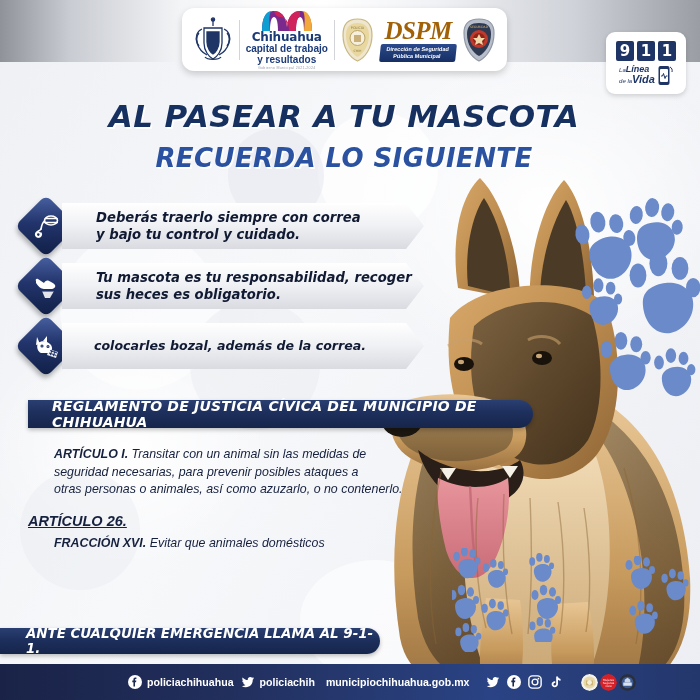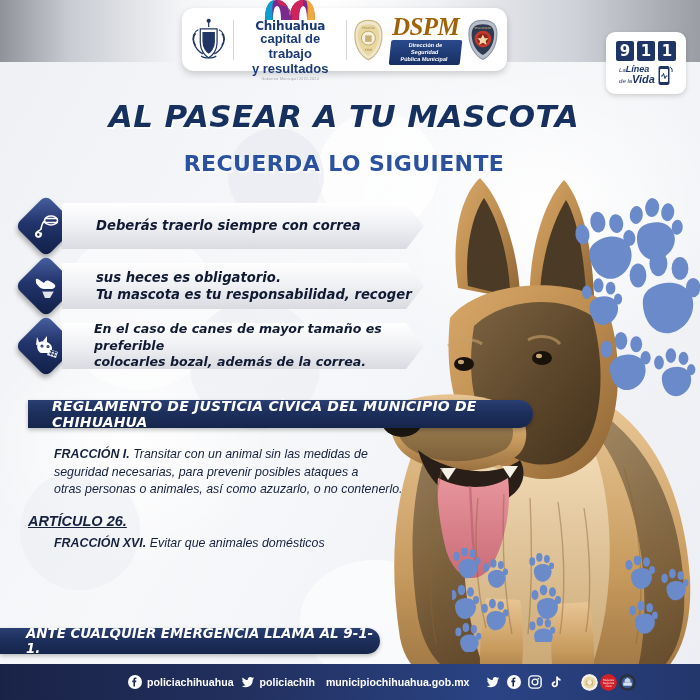--- a/index.html
+++ b/index.html
@@ -23,21 +23,21 @@
   .topbar{position:absolute;left:0;top:0;width:700px;height:62px;
     background:linear-gradient(90deg,#8f9298 0%,#c9ccd2 10%,#f4f5f7 26%,#ffffff 46%,#f1f2f5 62%,#cfd2d8 82%,#9a9da3 100%);}
   .logocard{position:absolute;left:182px;top:8px;width:325px;height:63px;background:#ffffff;
     border-radius:12px;box-shadow:0 3px 7px rgba(0,0,0,.18);
     display:flex;align-items:center;justify-content:center;gap:6px;padding:0 8px;box-sizing:border-box;}
   .divline{width:1px;height:40px;background:#d2d4da;}
   .crest{width:40px;height:46px;}
   .chihlogo{display:flex;flex-direction:column;align-items:center;line-height:1;}
   .chihArc{display:block;}
   .chihName{font-size:12px;font-weight:bold;color:#1b3a78;letter-spacing:-.2px;font-family:"DejaVu Sans",sans-serif;}
-  .chihSub{font-size:13px;font-weight:bold;color:#1b3a78;text-align:center;line-height:1.15;}
+  .chihSub{font-size:10px;font-weight:bold;color:#1b3a78;text-align:center;line-height:1.15;}
   .chihFoot{font-size:3.6px;color:#9aa0ac;letter-spacing:.3px;margin-top:1px;}
   .badgeGold{width:33px;height:44px;}
   .dspmBlock{display:flex;flex-direction:column;align-items:center;}
   .dspmWord{font-size:25px;font-weight:bold;font-style:italic;color:#a16207;letter-spacing:-.6px;line-height:1;
     font-family:Liberation Serif, serif;}
   .dspmRibbon{margin-top:1px;background:linear-gradient(180deg,#2b4a8c,#162f63);color:#fff;
     font-size:5.6px;font-weight:bold;line-height:1.25;padding:2px 8px 2px 6px;border-radius:2px;text-align:center;
     transform:skewX(-6deg);}
   .badgeRed{width:34px;height:44px;}
 
@@ -51,21 +51,21 @@
   .lineaWrap{display:flex;align-items:center;gap:2px;margin-top:3px;}
   .lineaTxt{display:flex;flex-direction:column;align-items:flex-start;line-height:.95;}
   .l1{font-size:9px;font-style:italic;font-weight:bold;color:#1f3566;}
   .l2{font-size:11px;font-style:italic;font-weight:bold;color:#1f3566;}
   .l1 em,.l2 em{font-size:6px;font-style:italic;font-weight:normal;}
 
   
   .title{position:absolute;left:0;top:98px;width:688px;text-align:center;}
   .t1{font-size:31px;font-weight:bold;font-style:italic;color:#16305f;letter-spacing:.4px;
     text-shadow:1.5px 1.5px 0 rgba(255,255,255,.9);font-family:"DejaVu Sans",sans-serif;}
-  .t2{font-size:22px;font-weight:bold;color:#2a52a0;letter-spacing:.4px;margin-top:17px;
+  .t2{font-size:26px;font-weight:bold;font-style:italic;color:#2a52a0;letter-spacing:.4px;margin-top:9px;
     text-shadow:1.5px 1.5px 0 rgba(255,255,255,.9);font-family:"DejaVu Sans",sans-serif;}
 
   
   .bullets{position:absolute;left:24px;top:200px;width:400px;}
   .bullet{position:relative;height:54px;margin-bottom:6px;}
   .diamond{position:absolute;left:0;top:4px;width:44px;height:44px;
     background:linear-gradient(135deg,#39508c 0%,#203böe 40%,#13224b 100%);
     background:linear-gradient(135deg,#4a63a4 0%,#22346c 45%,#101f45 100%);
     border-radius:7px;transform:rotate(45deg);box-shadow:2px 3px 5px rgba(0,0,0,.3);}
   .diamondIcon{position:absolute;left:8px;top:12px;width:28px;height:28px;}
@@ -456,35 +456,36 @@
           <path d="M12.5 9 C10 11 9.5 14 9 17"></path>
           <path d="M9 17 C8 19 5 19 4 21 C3 23 4.5 25 6.5 25 C8.5 25 10 23 9 21"></path>
           <path d="M13.5 6.5 L25 6.5"></path>
             <path d="M13 10.5 L25.2 10.5"></path>
         </g>
         <circle cx="6.3" cy="22.6" r="2.1" fill="none" stroke="#fff" stroke-width="1.6"></circle>
       </svg>
       <div class="banner">
         <div class="btext">
           <div>Deberás traerlo siempre con correa</div>
+          <div>y bajo tu control y cuidado.</div>
         </div>
       </div>
     </div>
 
     <div class="bullet">
       <div class="diamond"></div>
       <svg class="diamondIcon" viewBox="0 0 28 28">
         <path d="M4 9 C3 7.5 4.5 6 6 7 L12 11 C13 9 15 8 17 9 C19 10 22 11 23 13 C24 15 22 17 19 17 L12 17 C9 17 6 14 4 11 Z" fill="#ffffff"></path>
         <path d="M10 19 L22 19 L18 26 L13 26 Z" fill="#ffffff" opacity=".88"></path>
         <path d="M10 19 L22 19" stroke="#22346c" stroke-width="1.2"></path>
       </svg>
       <div class="banner">
         <div class="btext">
+          <div>Tu mascota es tu responsabilidad, recoger</div>
           <div>sus heces es obligatorio.</div>
-          <div>Tu mascota es tu responsabilidad, recoger</div>
         </div>
       </div>
     </div>
 
     <div class="bullet">
       <div class="diamond"></div>
       <svg class="diamondIcon" viewBox="0 0 28 28">
         <g fill="#ffffff">
           <path d="M5 5 L8 12 L4 13 Z"></path>
             <path d="M15 4 L15 11 L11 9 Z"></path>
@@ -499,34 +500,33 @@
         </g>
         <g stroke="#22346c" stroke-width="1" fill="none">
           <path d="M18 18.6 L25.3 21"></path>
             <path d="M17 21 L24.4 23.5"></path>
             <path d="M20 17.8 L18.4 23.3"></path>
             <path d="M23 18.8 L21.4 24.3"></path>
         </g>
       </svg>
       <div class="banner">
         <div class="btext" style="font-size:12.6px;padding-left:32px;">
-          <div>En el caso de canes de mayor tamaño es preferible</div>
           <div>colocarles bozal, además de la correa.</div>
         </div>
       </div>
     </div>
   </div>
 
   <div class="secbanner">
     <span>REGLAMENTO DE JUSTICIA CÍVICA DEL MUNICIPIO DE CHIHUAHUA</span>
   </div>
 
   <div class="legal">
     <div class="frac">
-      <b>FRACCIÓN I.</b><span> Transitar con un animal sin las medidas de</span><br>
+      <b>ARTÍCULO I.</b><span> Transitar con un animal sin las medidas de</span><br>
       <span>seguridad necesarias, para prevenir posibles ataques a</span><br>
       <span>otras personas o animales, así como azuzarlo, o no contenerlo.</span>
     </div>
 
     <div class="gap"></div>
 
     <div class="art">
       <b>ARTÍCULO 26.</b>
     </div>
     <div class="frac">

